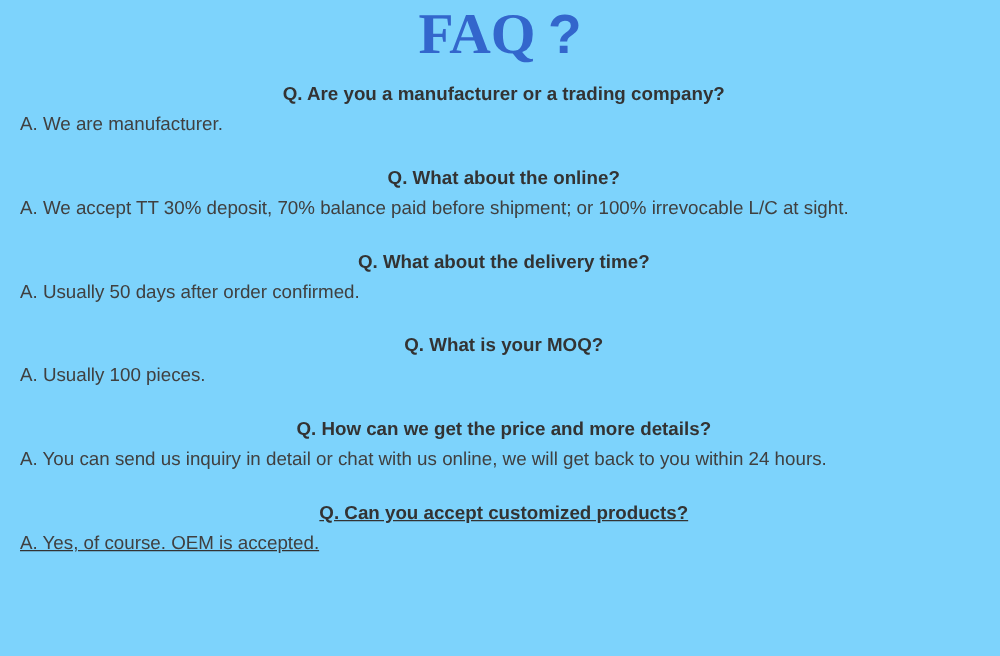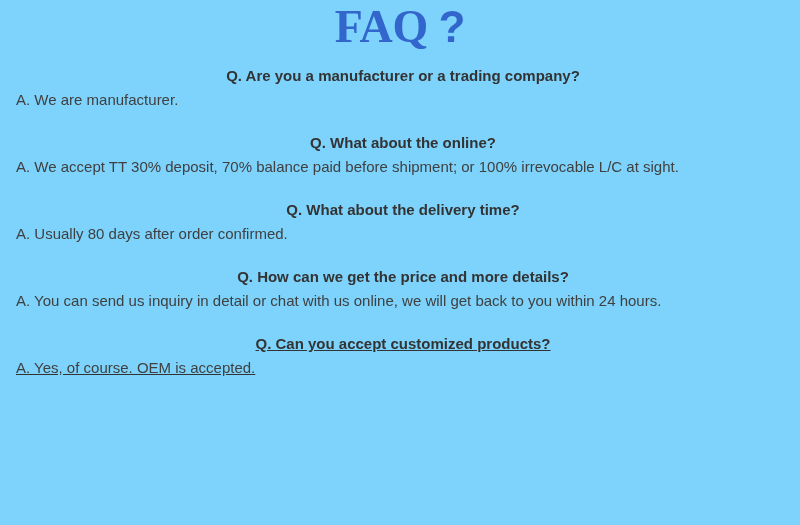--- a/index.html
+++ b/index.html
@@ -101,23 +101,27 @@
       <p class="faq-answer">A. We are manufacturer.</p>
     </div>
 
     <div class="faq-block">
       <p class="faq-question">Q. What about the online?</p>
       <p class="faq-answer">A. We accept TT 30% deposit, 70% balance paid before shipment; or 100% irrevocable L/C at sight.</p>
     </div>
 
     <div class="faq-block">
       <p class="faq-question">Q. What about the delivery time?</p>
-      <p class="faq-answer">A. Usually 80 days after order confirmed.</p>
+      <p class="faq-answer">A. Usually 50 days after order confirmed.</p>
     </div>
 
+    <div class="faq-block">
+      <p class="faq-question">Q. What is your MOQ?</p>
+      <p class="faq-answer">A. Usually 100 pieces.</p>
+    </div>
 
     <div class="faq-block">
       <p class="faq-question">Q. How can we get the price and more details?</p>
       <p class="faq-answer">A. You can send us inquiry in detail or chat with us online, we will get back to you within 24 hours.</p>
     </div>
 
     <div class="faq-block">
       <p class="faq-question">Q. Can you accept customized products?</p>
       <p class="faq-answer">A. Yes, of course. OEM is accepted.</p>
     </div>

